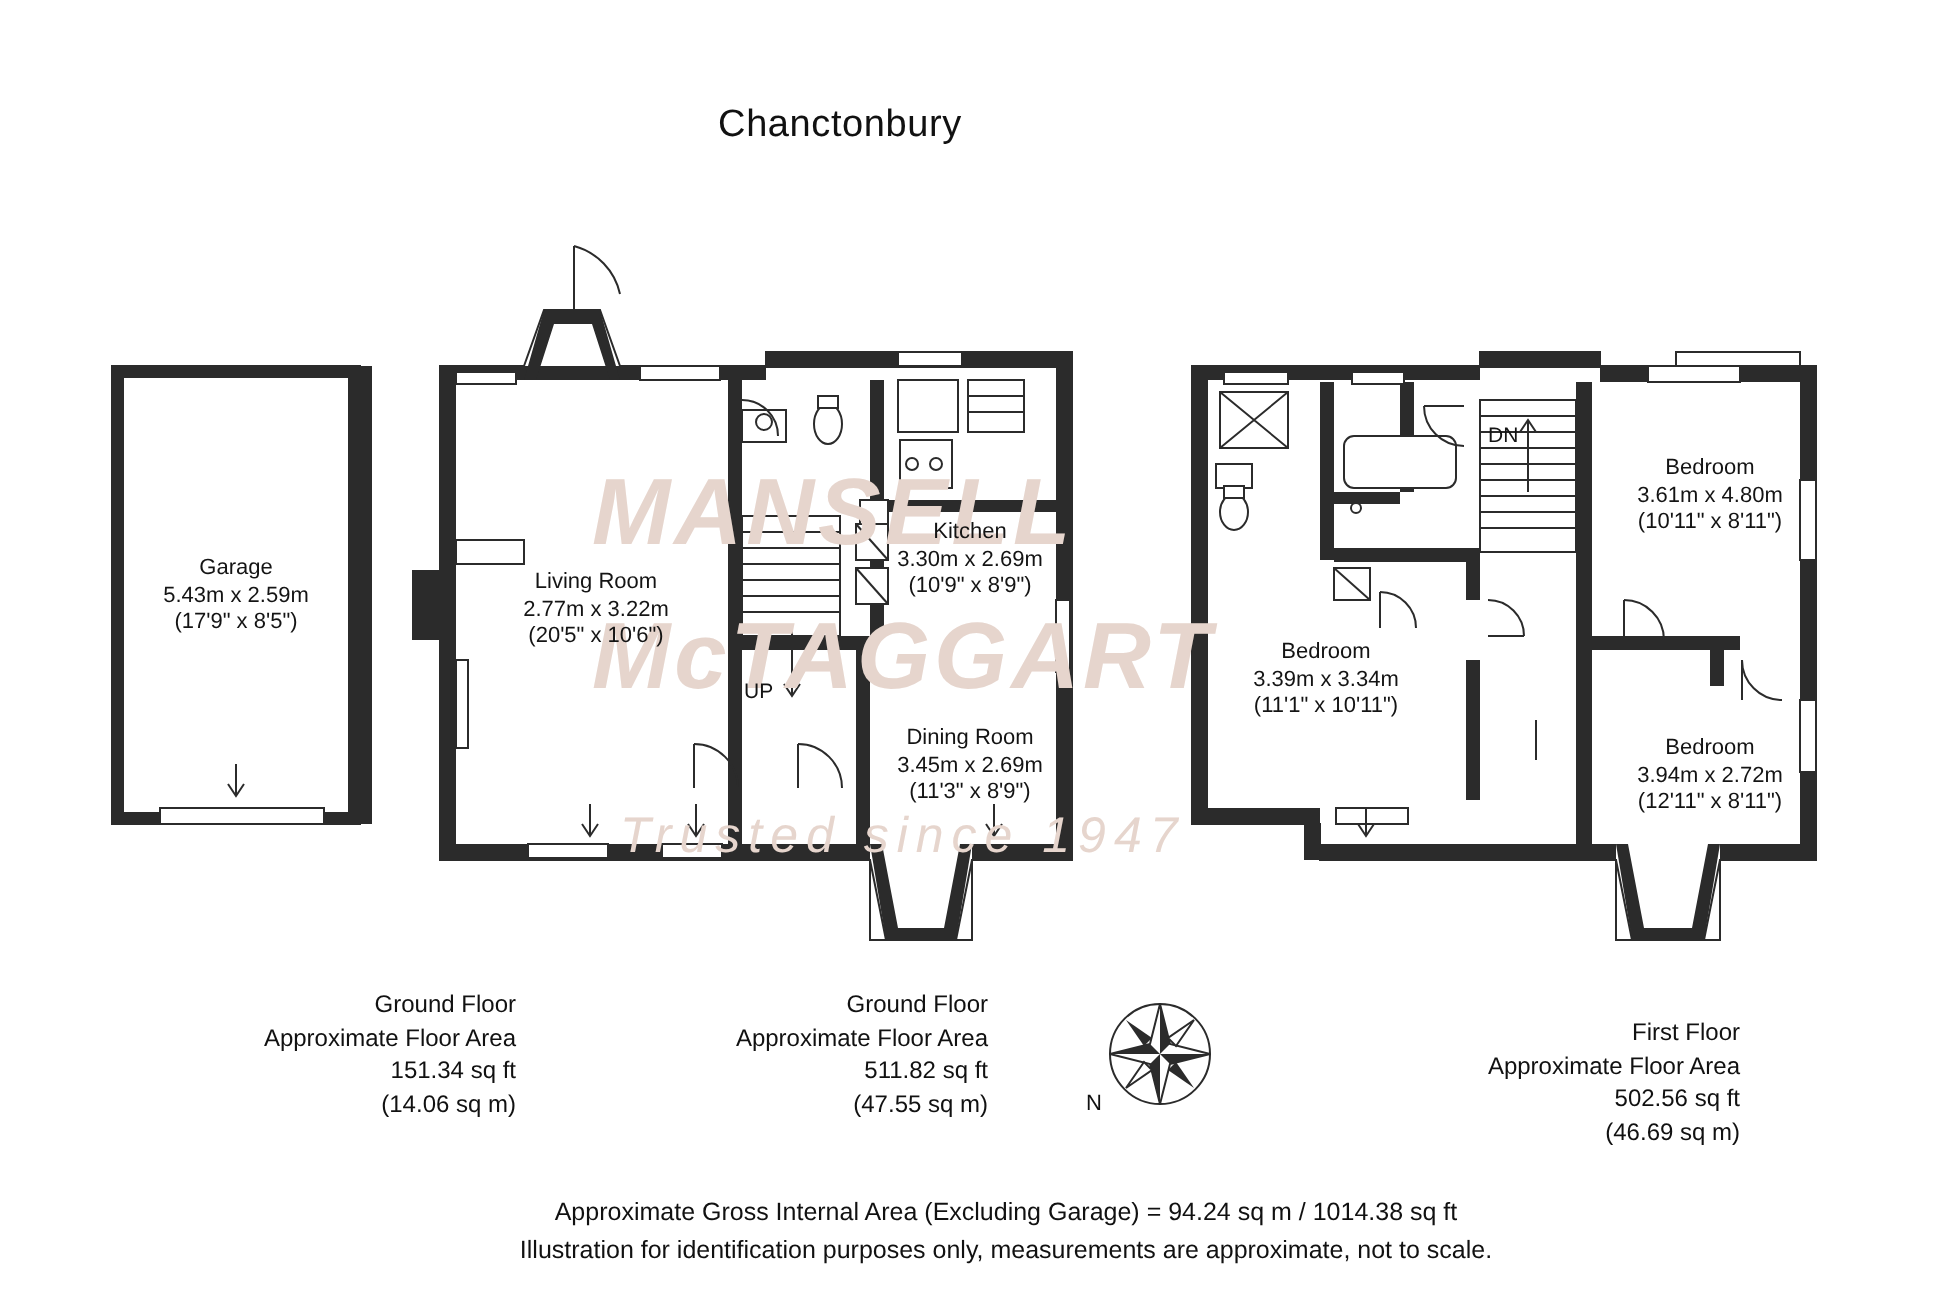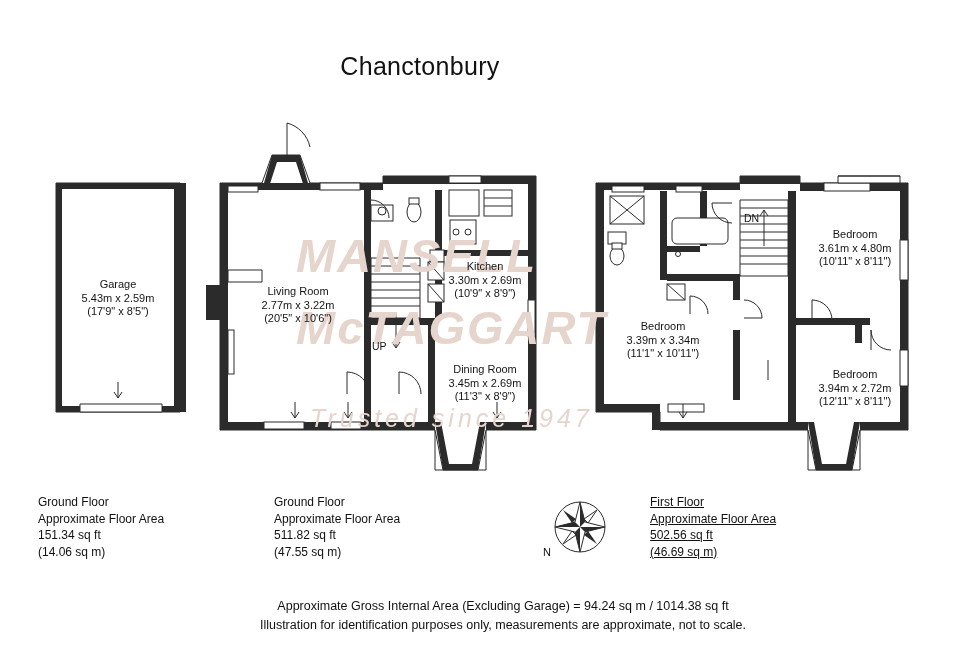--- a/index.html
+++ b/index.html
@@ -20,21 +20,21 @@
     left: 0; top: 0;
     width: 980px;
     height: 653px;
   }
   .title {
     position: absolute;
     left: 0;
     top: 52px;
     width: 840px;
     text-align: center;
-    font-size: 25px;
+    font-size: 19px;
     letter-spacing: 0.3px;
     color: #111;
   }
   .wm {
     position: absolute;
     pointer-events: none;
     color: #e6d5cd;
     font-family: Liberation Sans, sans-serif;
     white-space: nowrap;
   }
@@ -70,21 +70,21 @@
   .room .nm { display: block; }
   .room .d1 { display: block; }
   .room .d2 { display: block; }
   .tag {
     position: absolute;
     font-size: 10.5px;
     color: #141414;
   }
   .footer-block {
     position: absolute;
-    text-align: left;
+    text-align: right;
     font-size: 12px;
     line-height: 16.5px;
     color: #111;
     white-space: nowrap;
   }
   .note {
     position: absolute;
     left: 0;
     width: 980px;
     text-align: center;
@@ -331,21 +331,21 @@
   <div>(14.06 sq m)</div>
 </div>
 
 <div class="footer-block" style="left:274px; top:494px; width:220px;">
   <div>Ground Floor</div>
   <div>Approximate Floor Area</div>
   <div>511.82 sq ft</div>
   <div>(47.55 sq m)</div>
 </div>
 
-<div class="footer-block" style="left:650px; top:494px; width:220px;text-decoration:underline;">
+<div class="footer-block" style="left:650px; top:508px; width:220px;">
   <div>First Floor</div>
   <div>Approximate Floor Area</div>
   <div>502.56 sq ft</div>
   <div>(46.69 sq m)</div>
 </div>
 
 <div class="compass-label" style="left:543px; top:546px;">N</div>
 
 <div class="note" style="top:597px;">Approximate Gross Internal Area (Excluding Garage) = 94.24 sq m / 1014.38 sq ft</div>
 <div class="note" style="top:616px;">Illustration for identification purposes only, measurements are approximate, not to scale.</div>

